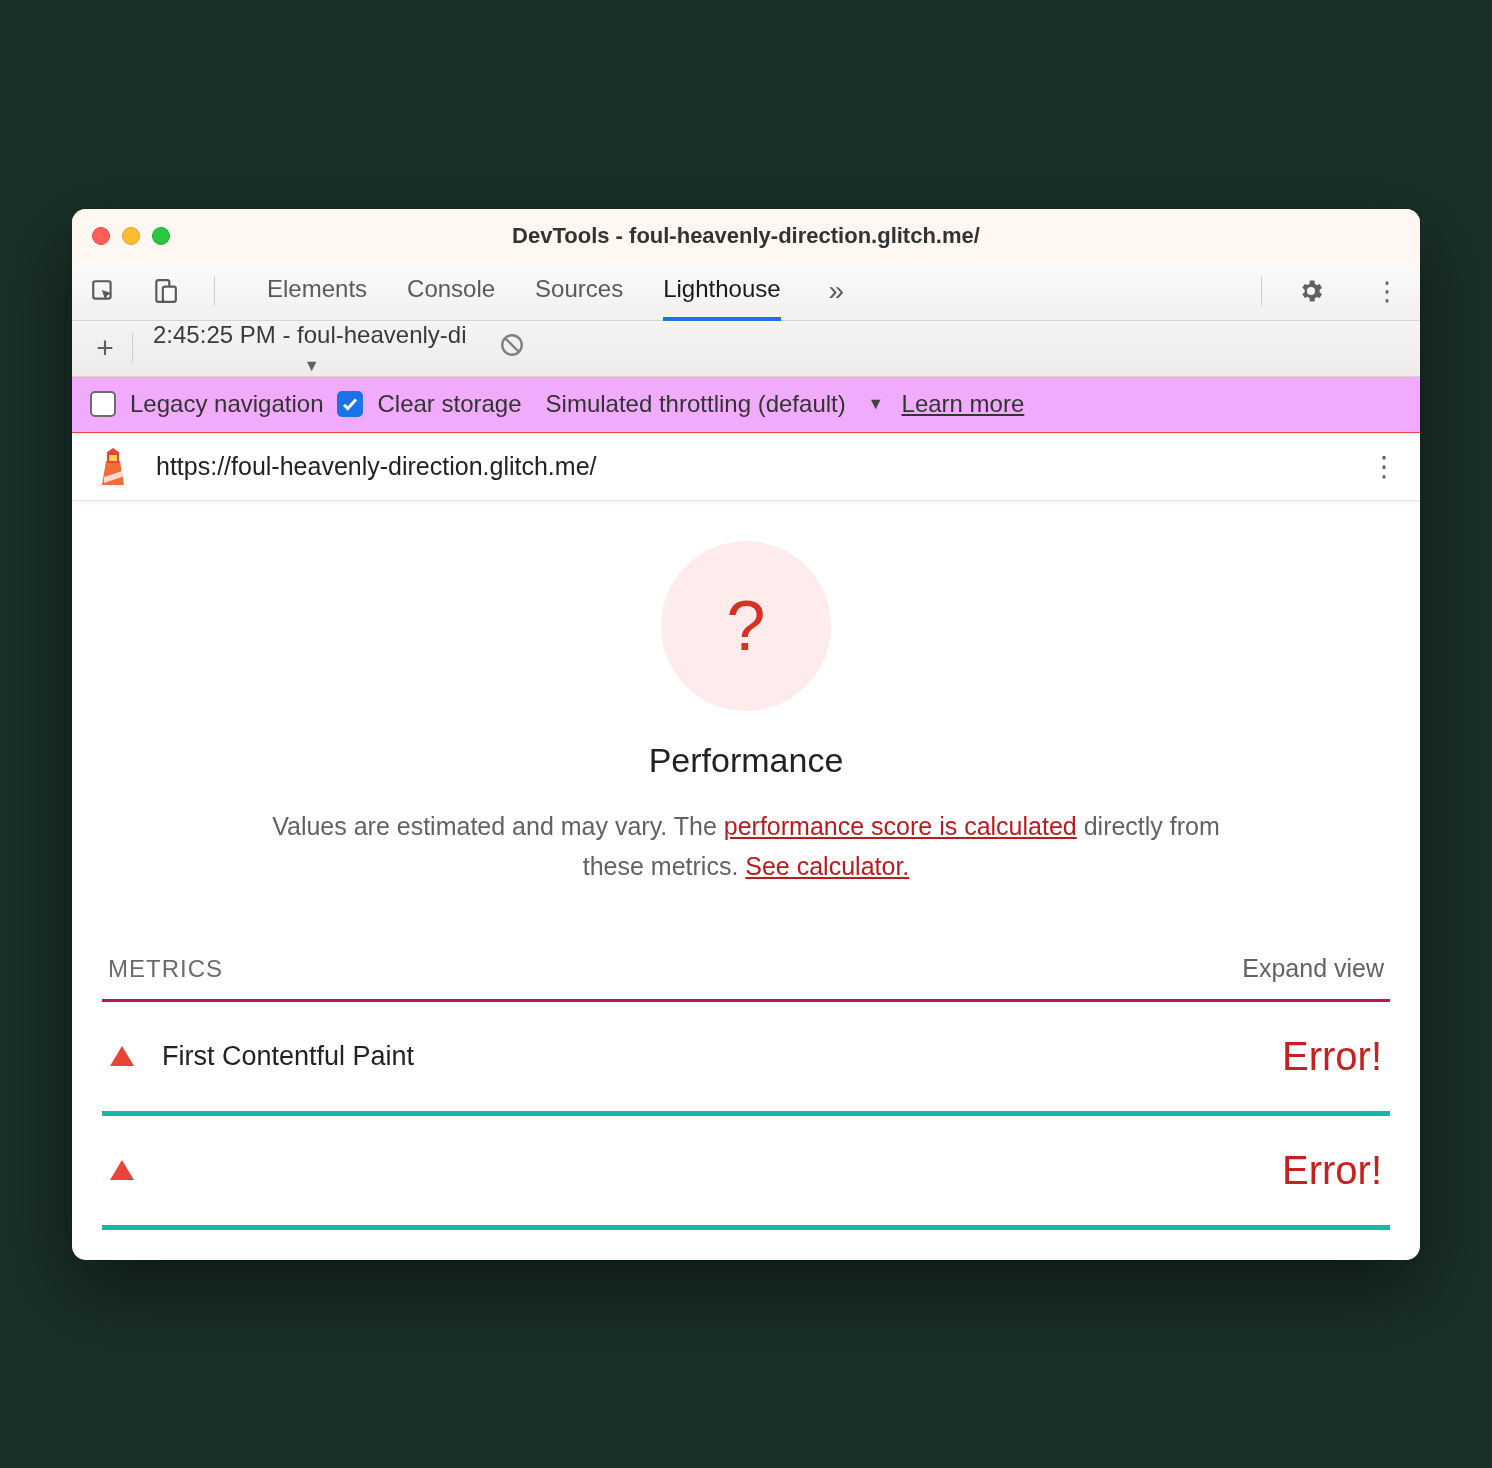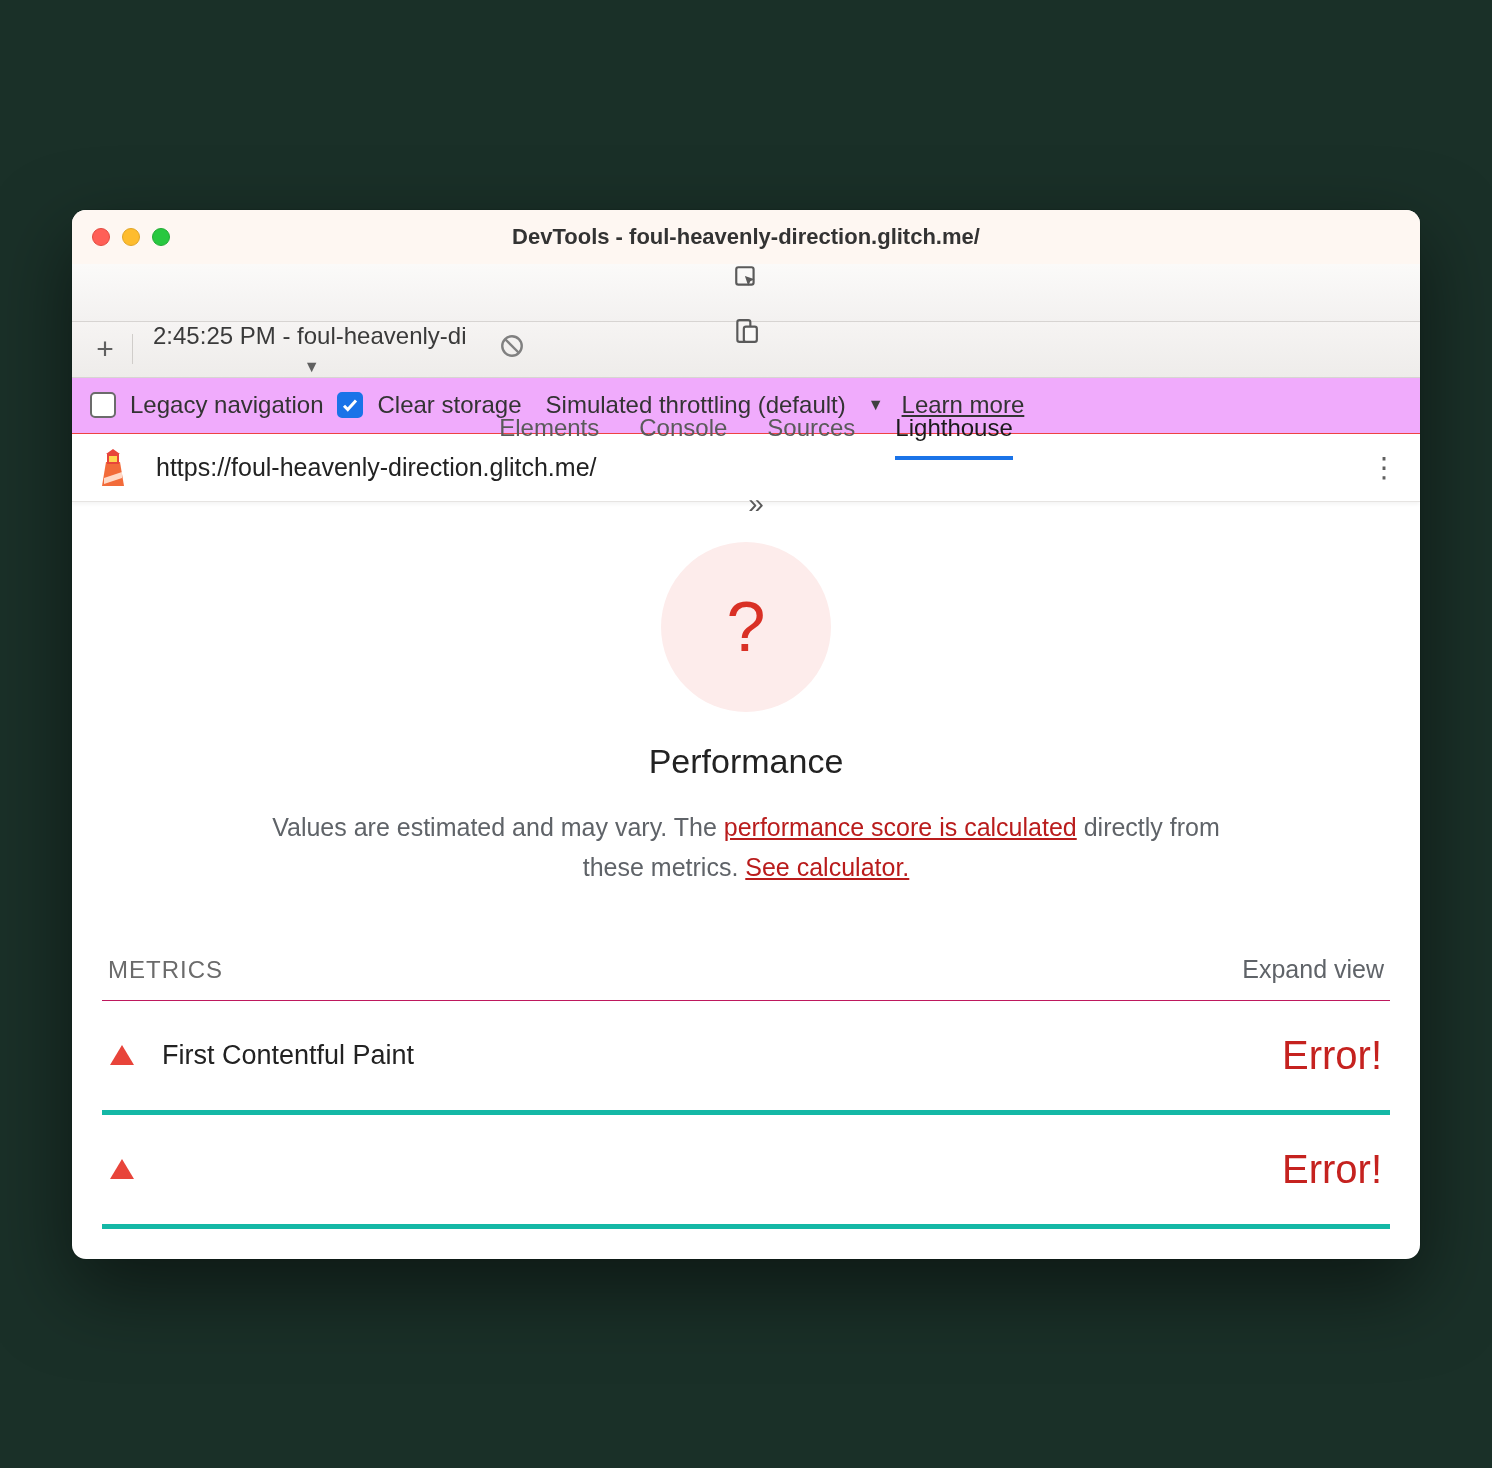--- a/index.html
+++ b/index.html
@@ -38,21 +38,20 @@
     pointer-events:none;
   }
   .tabbar {
     height: 58px;
     background: linear-gradient(#fbfaf9,#f3f1f0);
     border-bottom: 1px solid #d7d4d2;
     display:flex; align-items:center;
     padding: 0 14px;
     gap: 28px;
     font-size: 24px;
-    flex-direction: column;
   }
   .tabbar .icon-btn { width:34px; height:34px; display:flex; align-items:center; justify-content:center; color:#5a5a5a; }
   .tabbar .sep { width:1px; height:30px; background:#d0cdca; margin:0 4px; }
   .tabbar .tabs { display:flex; gap:40px; margin-left:20px; }
   .tabbar .tab { color:#5a5a5a; padding: 14px 0; cursor:pointer; font-size:24px;}
   .tabbar .tab.active { color:#1a1a1a; border-bottom:4px solid #1a73e8; }
   .tabbar .overflow { margin-left:20px; color:#5a5a5a; font-size:28px; }
   .tabbar .spacer { flex:1; }
   .gear, .kebab { color:#606060; }
   .kebab { font-size:26px; margin-left:18px; margin-right:6px;}
@@ -88,21 +87,21 @@
   .report { padding: 40px 30px 30px; }
   .gauge-wrap { display:flex; flex-direction:column; align-items:center; }
   .gauge {
     width:170px; height:170px; border-radius:50%;
     background:#fdeceb; display:flex; align-items:center; justify-content:center;
   }
   .gauge-q { font-size:70px; font-weight:500; color:#d93025; }
   .perf-title { font-size:34px; font-weight:500; color:#222; margin-top:30px; }
   .perf-desc { font-size:25px; color:#5f6368; text-align:center; margin-top:26px; line-height:1.6; max-width:1000px;}
   .perf-desc a { color:#b91c1c; }
-  .metrics-head { display:flex; align-items:baseline; justify-content:space-between; margin-top:68px; padding:0 6px 16px; border-bottom:1px solid #be185d;}
+  .metrics-head { display:flex; align-items:baseline; justify-content:space-between; margin-top:68px; padding:0 6px 16px; border-bottom:3px solid #be185d;}
   .metrics-head .label { font-size:24px; letter-spacing:1px; color:#6b6b6b; font-weight:500;}
   .metrics-head .expand { font-size:25px; color:#5f6368; }
   .metric-row { display:flex; align-items:center; padding:32px 8px; border-bottom:5px solid #14b8a6; }
   .warn-tri { width:0;height:0; border-left:12px solid transparent; border-right:12px solid transparent; border-bottom:20px solid #e8443a; margin-right:28px;}
   .metric-name { font-size:27px; color:#222; }
   .metric-val { margin-left:auto; font-size:40px; color:#c5221f;text-align:center; }
 </style>
 </head>
 <body>
 

